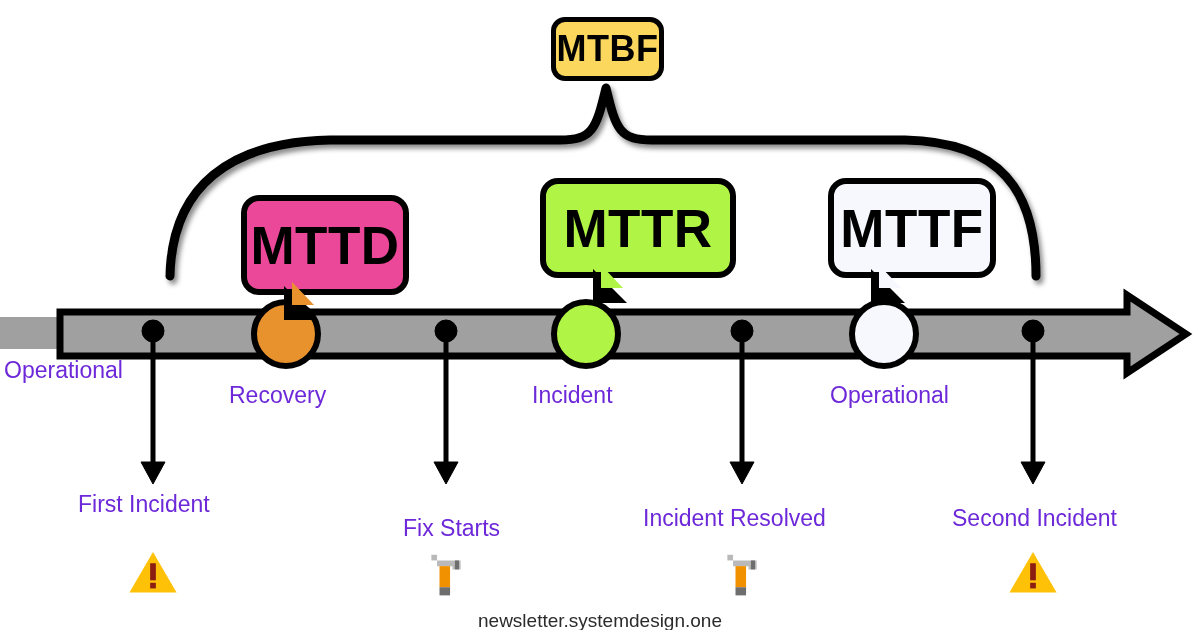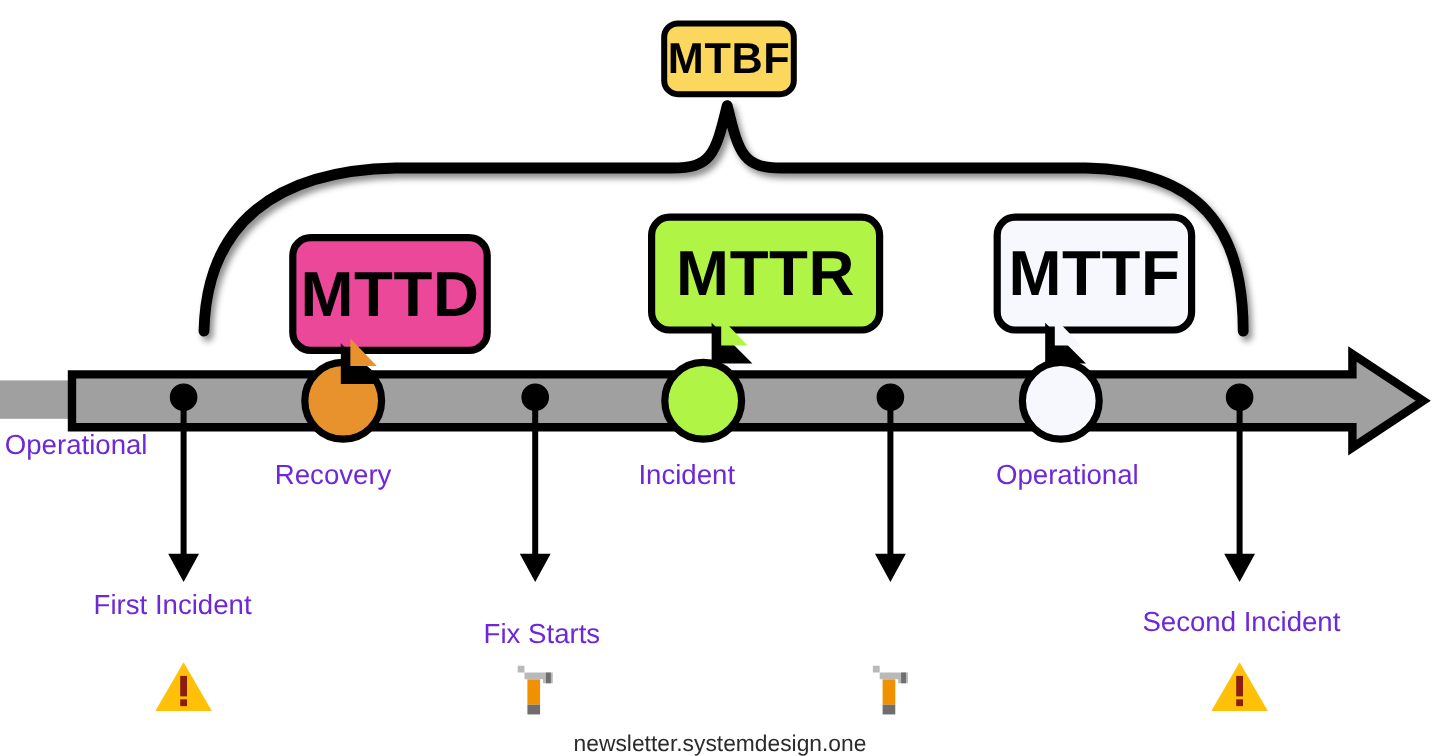--- a/index.html
+++ b/index.html
@@ -231,20 +231,21 @@
     <span class="tail"></span>
   </div>
 
   <div class="lbl lbl-state" style="left:4px; top:357px;">Operational</div>
   <div class="lbl lbl-state" style="left:229px; top:382px;">Recovery</div>
   <div class="lbl lbl-state" style="left:532px; top:382px;">Incident</div>
   <div class="lbl lbl-state" style="left:830px; top:382px;">Operational</div>
 
   <div class="lbl lbl-event" style="left:78px; top:491px;">First Incident</div>
   <div class="lbl lbl-event" style="left:403px; top:515px;">Fix Starts</div>
+  <div class="lbl lbl-event" style="left:643px; top:505px;">Incident Resolved</div>
   <div class="lbl lbl-event" style="left:952px; top:505px;">Second Incident</div>
 
   <svg class="emoji" style="left:127px; top:547px;" viewBox="0 0 64 64">
     <path d="M32 6 L61 56 L3 56 Z" fill="#ffc107"></path>
     <rect x="28.5" y="20" width="7" height="21" fill="#8c1d12"></rect>
     <rect x="28.5" y="44" width="7" height="7" fill="#8c1d12"></rect>
   </svg>
 
   <svg class="emoji" style="left:420px; top:545px;" viewBox="0 0 64 64">
     <path d="M14 12 L14 19 L21 19 L21 12 Z" fill="#b9b9b9"></path>

